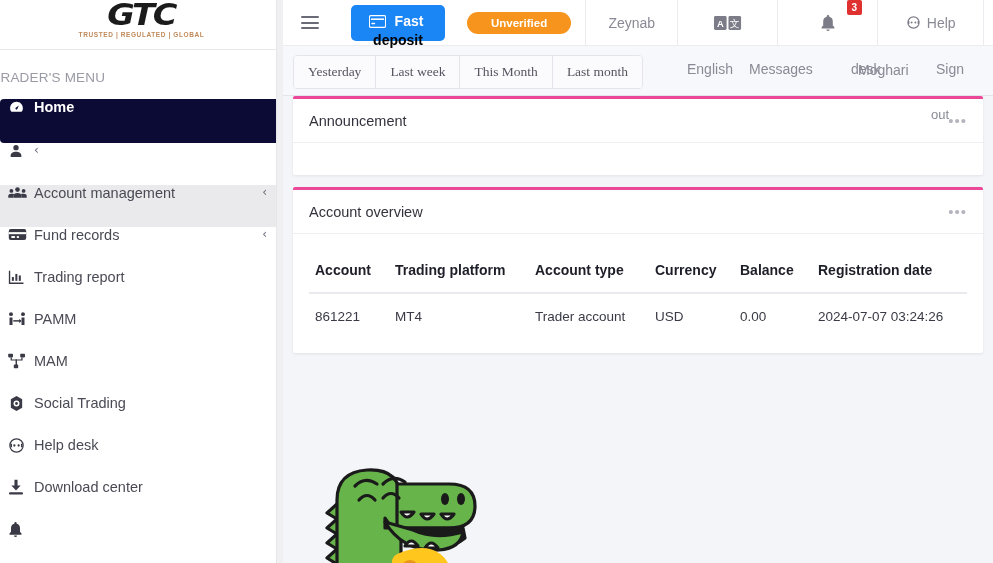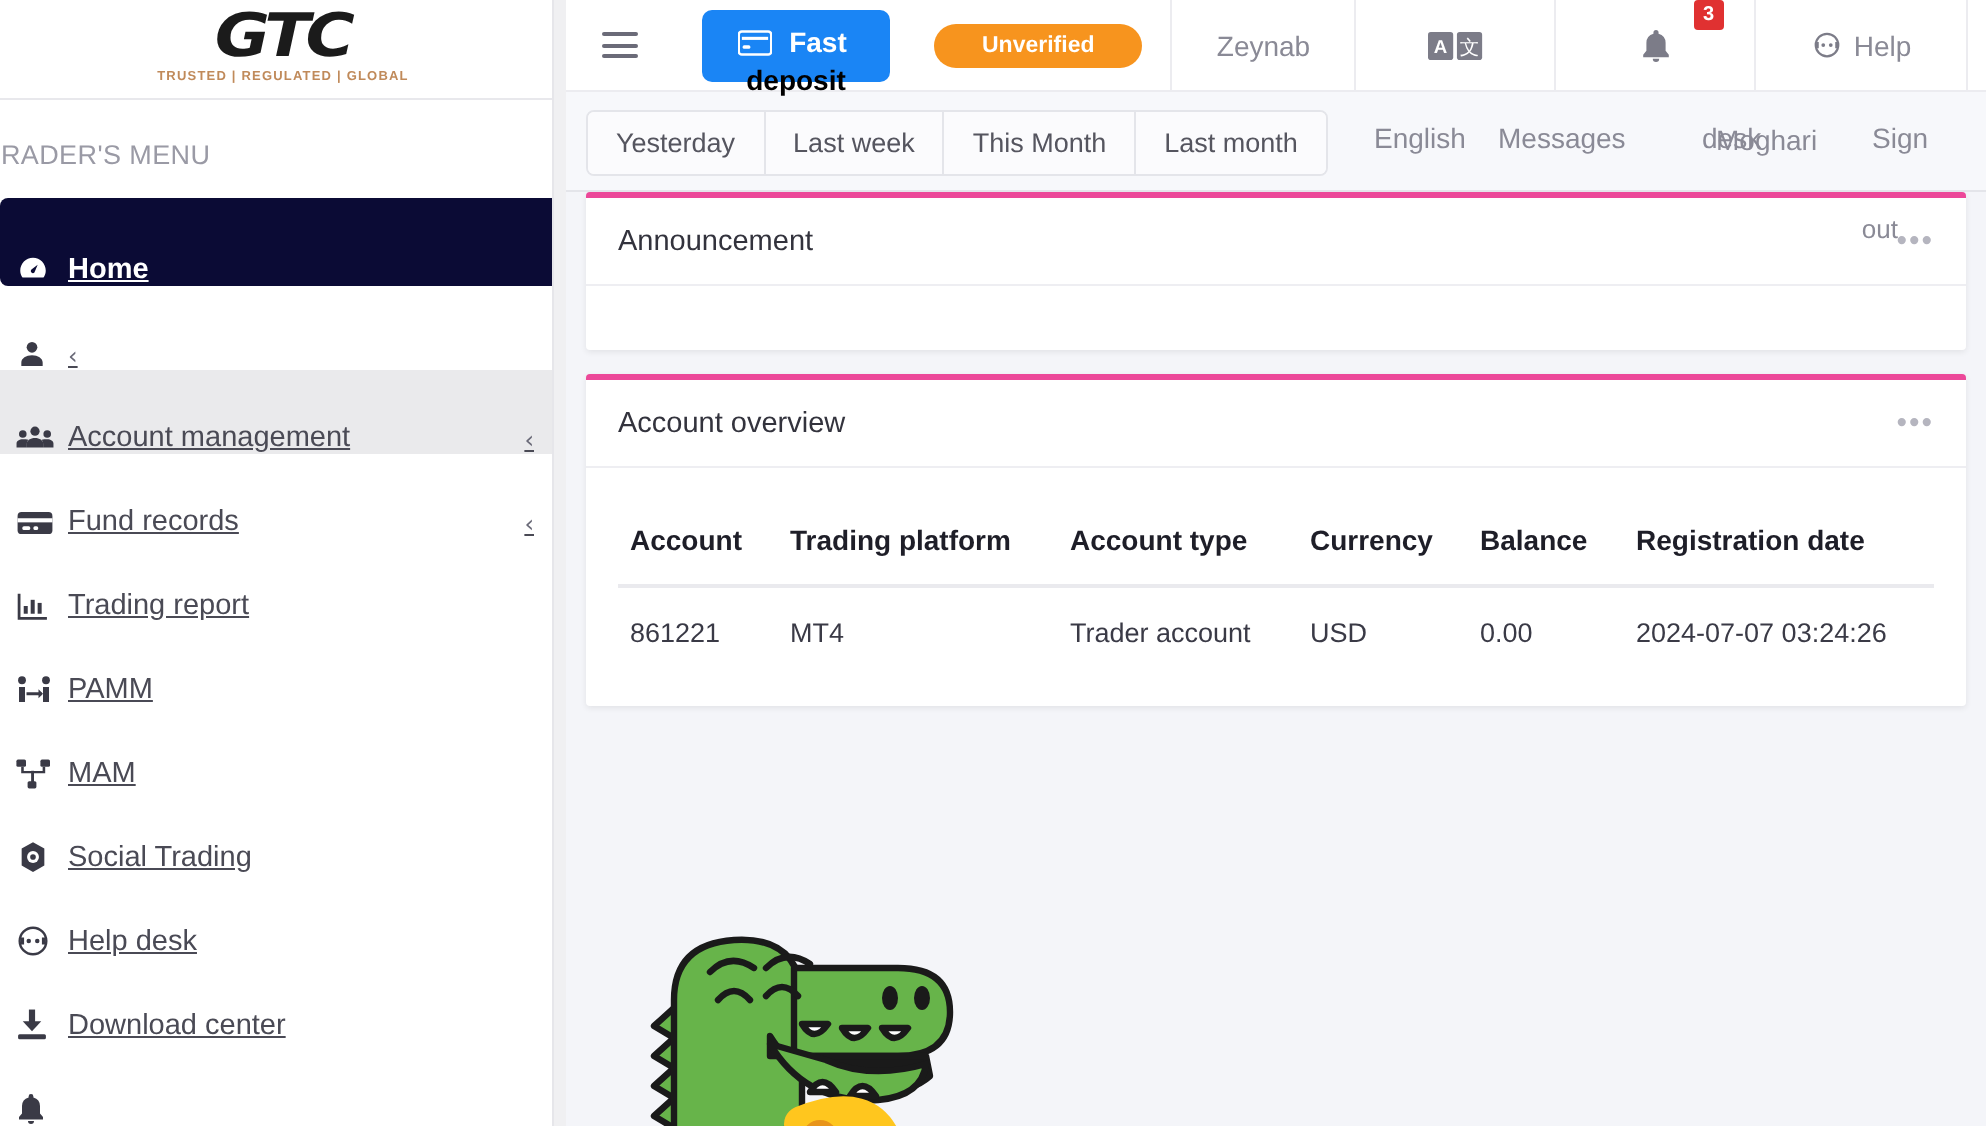--- a/index.html
+++ b/index.html
@@ -21,21 +21,21 @@
     overflow: hidden;
   }
   .sidebar-rail {
     position: absolute; top: 0; right: 0;
     width: 7px; height: 563px;
     background: #f0f0f2;
     border-left: 1px solid #e6e6ea;
   }
   .logo-box {
     height: 50px;
-    display: flex; align-items: center; justify-content: center;
+    display: flex; align-items: flex-start; justify-content: center;
     border-bottom: 1px solid #e8e8ec;
     padding-bottom: 2px;
   }
   .logo-wrap { text-align: center; line-height: 1; }
   .logo-mark {
     font-family: "DejaVu Sans", sans-serif;
     font-size: 30px; font-weight: 700; letter-spacing: -2px;
     color: #1b1b1b; font-style: italic;
     transform: scaleX(1.12);
     display: inline-block;
@@ -45,24 +45,24 @@
     color: #c08a5a; font-weight: 700; margin-top: 2px;
     white-space: nowrap;
   }
   .menu-title {
     font-size: 13.5px; color: #9a9aa5;
     padding: 20px 0 14px 0; margin-left: -8px;
     letter-spacing: .2px;
   }
   .menu { list-style: none; }
   .menu-item {
-    display: flex; align-items: flex-end;
+    display: flex; align-items: flex-start;
     height: 42px; padding: 0 16px 0 8px;
     color: #4a4a55; font-size: 14.5px;
-    cursor: pointer; position: relative; text-decoration: underline;
+    cursor: pointer; position: relative;
   }
   .menu-item .mi-icon {
     width: 26px; flex: 0 0 26px;
     display: flex; align-items: center; justify-content: flex-start;
     color: #3a3a46;
   }
   .menu-item .mi-label { flex: 1; white-space: nowrap; }
   .menu-item .mi-caret {
     font-size: 12px; color: #6a6a78;
     font-family: "DejaVu Sans", sans-serif;
@@ -148,21 +148,21 @@
   .tabs {
     position: absolute; top: 55px; left: 10px;
     display: flex; z-index: 2;
     background: #fbfbfd;
     border: 1px solid #e4e5ea; border-radius: 4px;
     overflow: hidden;
   }
   .tab {
     padding: 8px 14px; font-size: 13.5px; color: #55555f;
     border-right: 1px solid #e4e5ea; cursor: pointer;
-    background: #fbfbfd; white-space: nowrap;
+    background: #fbfbfd; white-space: nowrap; font-family: Liberation Serif, serif;
   }
   .tab:last-child { border-right: none; }
   .tab-overlap-name {
     position: absolute; top: 62px; left: 575px;
     font-size: 14px; color: #8a8a96; z-index: 3; white-space: nowrap;
   }
 
   
   .card {
     background: #ffffff;

